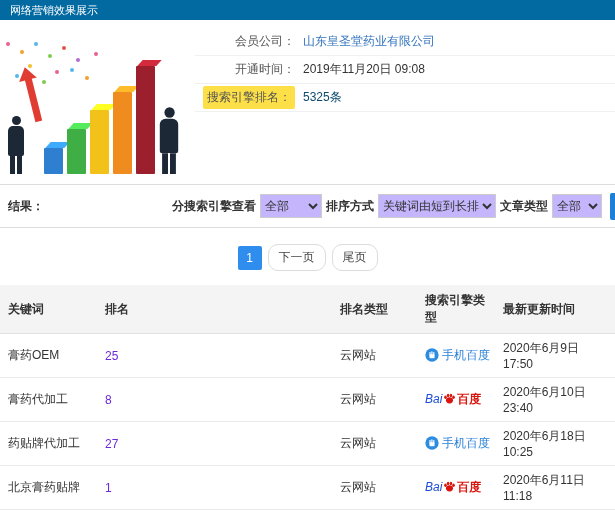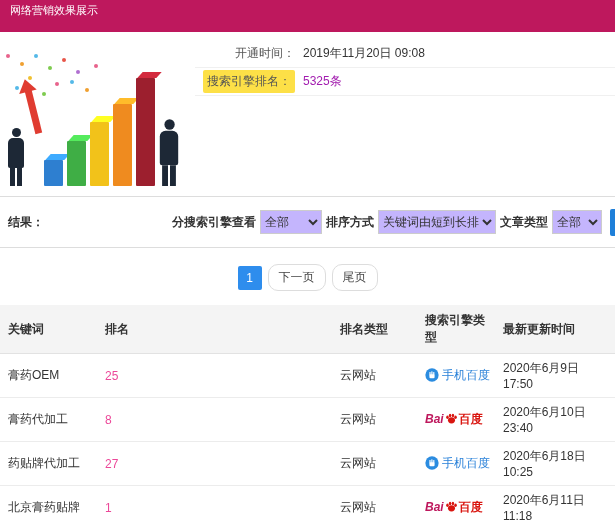--- a/index.html
+++ b/index.html
@@ -1,20 +1,20 @@
 <!DOCTYPE html>
 <html><head>
 <meta charset="utf-8">
 <style>
   * { margin:0; padding:0; box-sizing:border-box; }
   html,body { width:615px; height:520px; background:#fff; overflow:hidden;
     font-family:"Liberation Sans","DejaVu Sans",sans-serif; font-size:12px; color:#333; }
 
   
-  .topbar { height:32px; line-height:20px; background:#be185d; color:#fff;
+  .topbar { height:20px; line-height:20px; background:#0369a1; color:#fff;
     font-size:11px; padding:0 10px; }
 
   
   .info-area { position:relative; height:164px; border-bottom:0; }
   .illustration { position:absolute; left:0; top:4px; width:195px; height:156px; overflow:hidden; }
   .bars { position:absolute; left:44px; bottom:6px; display:flex; align-items:flex-end; gap:4px; }
   .bar { width:19px; position:relative; border-radius:1px; }
   .bar::before { content:''; position:absolute; top:-6px; left:4px; width:100%; height:6px;
     background:inherit; filter:brightness(1.35); transform:skewX(-42deg); }
   .bar.b1 { height:26px; background:#2e7fd0; }
@@ -41,24 +41,24 @@
     background:linear-gradient(90deg,#1d2836 42%,#fff 42%,#fff 58%,#1d2836 58%); }
   .person.p1 { left:4px; bottom:6px; }
   .person.p2 { right:14px; bottom:6px; transform:scale(1.15); transform-origin:bottom; }
 
   .info-fields { margin-left:195px; padding-top:8px; }
   .info-row { display:flex; align-items:center; height:28px; border-bottom:1px solid #f0f0f0; }
   .info-label { width:100px; text-align:right; color:#555; flex:none; }
   .info-label.hl { width:auto; background:#fde047; padding:3px 4px; margin-left:8px; border-radius:2px; }
   .info-value { margin-left:8px; color:#333; }
   a.link { color:#3273bd; text-decoration:none; }
-  .orange { color:#a21caf; }
-
-  
-  .filter-bar { display:flex; align-items:center; height:52px; border-top:1px solid #ddd;
+  .orange { color:#0c4a6e; }
+
+  
+  .filter-bar { display:flex; align-items:center; height:44px; border-top:1px solid #ddd;
     border-bottom:1px solid #ddd; padding:0 8px; white-space:nowrap; overflow:hidden; }
   .filter-result { font-weight:bold; color:#333; }
   .filter-group { margin-left:128px; display:flex; align-items:center; gap:4px; }
   .filter-group label { font-weight:bold; color:#333; }
   .filter-group select { height:24px; border:1px solid #ccc; background:#c4b5fd; color:#333;
     font-size:12px; font-family:inherit; }
   .sel-engine { width:62px; } .sel-sort { width:118px; } .sel-article { width:50px; }
   .submit-btn { background:#1e7fd9; color:#fff; border:0; border-radius:2px;
     padding:5px 13px; font-size:12px; font-family:inherit; margin-left:4px; cursor:pointer; }
 
@@ -68,26 +68,26 @@
     text-align:center; border-radius:2px; }
   .page-btn { border:1px solid #ddd; background:#fff; color:#444; padding:4px 10px;
     border-radius:10px; font-size:12px; font-family:inherit; cursor:pointer; }
 
   
   table { width:100%; border-collapse:collapse; table-layout:fixed; font-size:12px; }
   col.c1{width:97px;} col.c2{width:235px;} col.c3{width:85px;} col.c4{width:78px;} col.c5{width:120px;}
   thead th { background:#f4f4f4; text-align:left; font-weight:bold; color:#333;
     padding:7px 8px; border-bottom:1px solid #e2e2e2; }
   tbody td { padding:6px 8px; border-bottom:1px solid #ececec; color:#333; overflow:hidden; }
-  td.rank a { color:#ec4899; text-decoration:none; }
+  td.rank a { color:#6d28d9; text-decoration:none; }
   .engine-cell { white-space:nowrap; }
   .hand-icon { width:14px; height:14px; vertical-align:-3px; margin-right:3px; }
   .mb-label { color:#2b82d9; }
   .paw-icon { width:13px; height:13px; vertical-align:-2px; margin:0 1px; }
-  .b-bai { color:#be185d; font-weight:bold; font-style:italic; }
+  .b-bai { color:#1d4ed8; font-weight:normal; font-style:italic; }
   .b-du { color:#d9150f; font-weight:bold; }
 </style>
 </head>
 <body>
 
 <div class="topbar">
   <span>网络营销效果展示</span>
 </div>
 
 <div class="info-area">
@@ -107,20 +107,24 @@
         <div class="legs"></div>
     </div>
     <div class="person p2">
       <div class="head"></div>
         <div class="body"></div>
         <div class="legs"></div>
     </div>
   </div>
 
   <div class="info-fields">
+    <div class="info-row">
+      <span class="info-label">会员公司：</span>
+      <a class="link info-value" href="#">山东皇圣堂药业有限公司</a>
+    </div>
     <div class="info-row">
       <span class="info-label">开通时间：</span>
       <span class="info-value">2019年11月20日 09:08</span>
     </div>
     <div class="info-row">
       <span class="info-label hl">搜索引擎排名：</span>
       <span class="info-value orange">5325条</span>
     </div>
   </div>
 </div>

